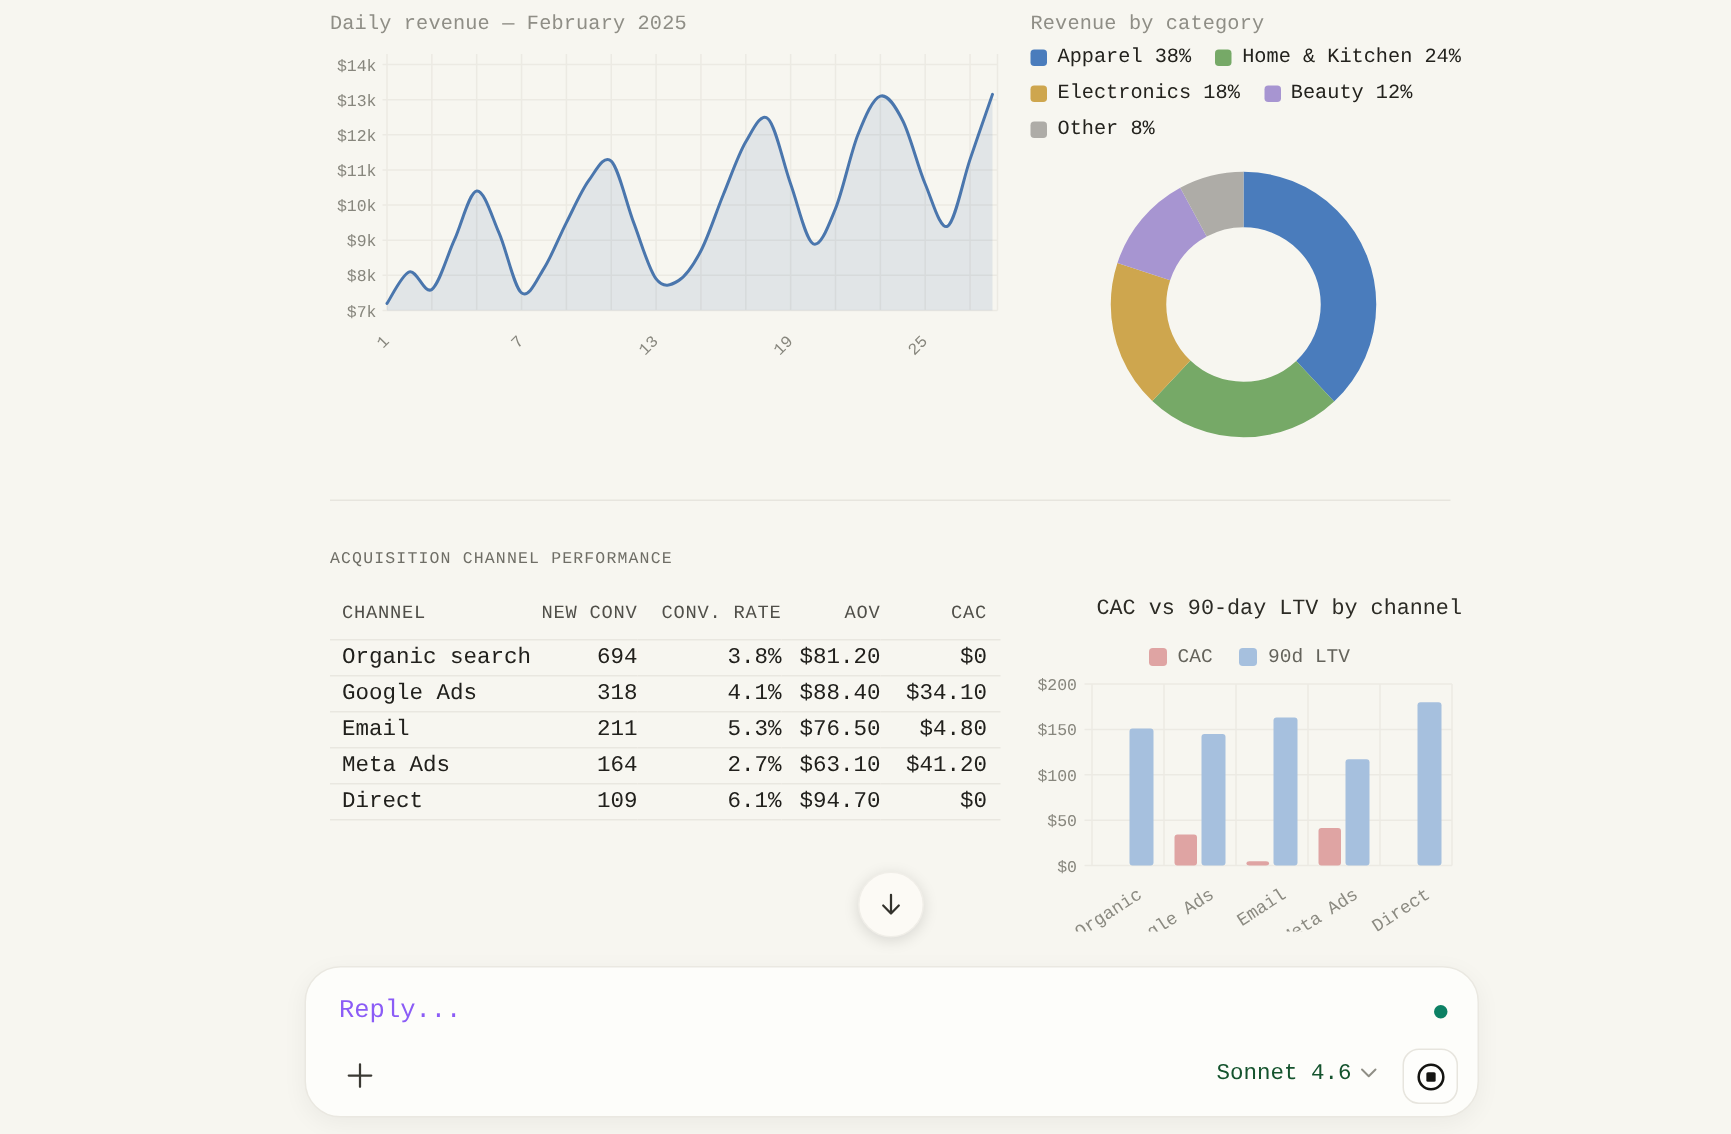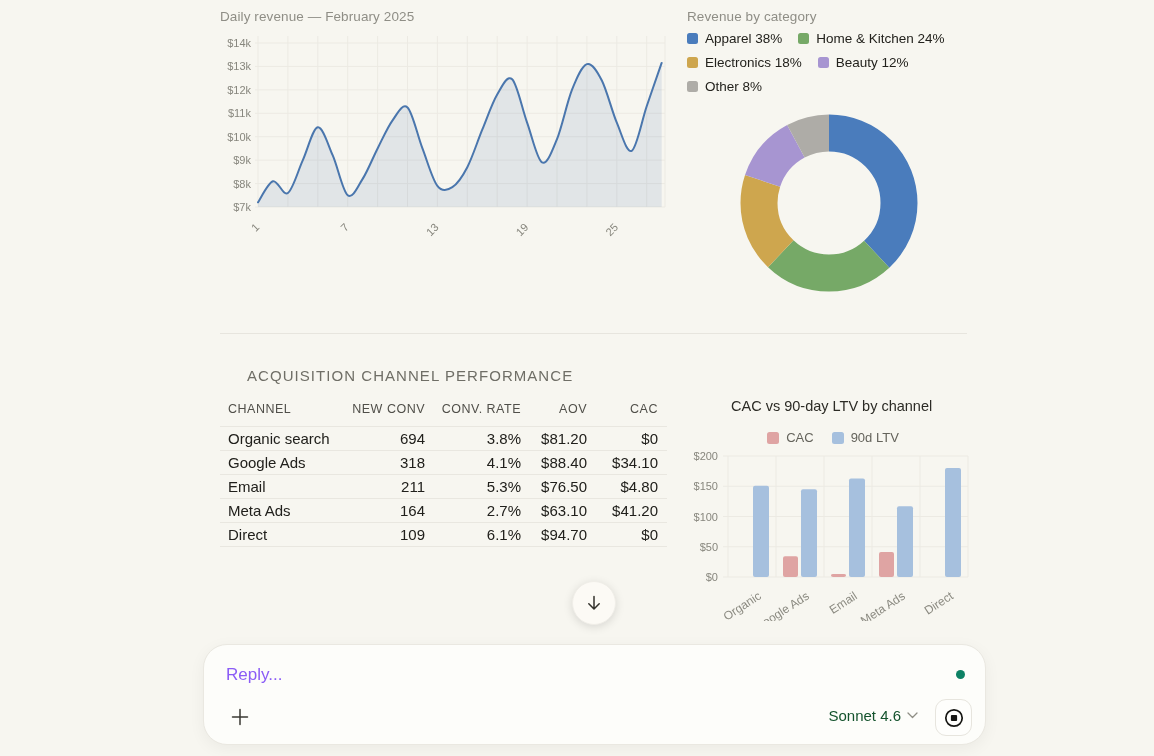--- a/index.html
+++ b/index.html
@@ -1,35 +1,35 @@
 <!DOCTYPE html>
 <html><head>
 <meta charset="utf-8">
 <style>
   html,body{margin:0;padding:0;background:#f7f6f0;}
   .canvas{position:relative;width:1154px;height:756px;background:#f7f6f0;
-    font-family:Liberation Sans, sans-serif;overflow:hidden;}
+    font-family:Liberation Mono, monospace;overflow:hidden;}
   
   .muted-title{position:absolute;font-size:13.5px;color:#8f8e86;letter-spacing:.1px;}
   .lc-title{left:220px;top:9px;}
   .dc-title{left:687px;top:9px;}
   
   #line-chart{position:absolute;left:218px;top:28px;}
   
   .donut-legend{position:absolute;left:687px;top:31px;width:300px;display:flex;
     flex-wrap:wrap;column-gap:16px;row-gap:9px;}
   .legend-item{display:flex;align-items:center;gap:7px;font-size:13.5px;color:#23221d;}
   .chip{width:11px;height:11px;border-radius:2.5px;flex:0 0 auto;}
   #donut-chart{position:absolute;left:739px;top:113px;}
   
   .divider{position:absolute;left:220px;top:333px;width:747px;height:1px;
     background:#e7e5de;border:0;margin:0;}
   
-  .section-heading{position:absolute;left:220px;top:367px;font-size:15px;
-    color:#6f6e66;letter-spacing:.07em;margin-left:27px;}
+  .section-heading{position:absolute;left:220px;top:367px;font-size:11px;
+    color:#6f6e66;letter-spacing:.07em;}
   
   .perf-table{position:absolute;left:220px;top:394px;width:447px;
     border-collapse:collapse;table-layout:fixed;}
   .perf-table th{font-size:12.5px;font-weight:normal;color:#504f49;letter-spacing:.04em;
     text-align:right;padding:8px 0 10px;white-space:nowrap;}
   .perf-table th:first-child{text-align:left;padding-left:8px;}
   .perf-table th:last-child{padding-right:9px;}
   .perf-table td{font-size:15px;color:#21201c;text-align:right;padding:3px 0;
     border-top:1px solid #e9e7e0;white-space:nowrap;}
   .perf-table td:first-child{text-align:left;padding-left:8px;}

